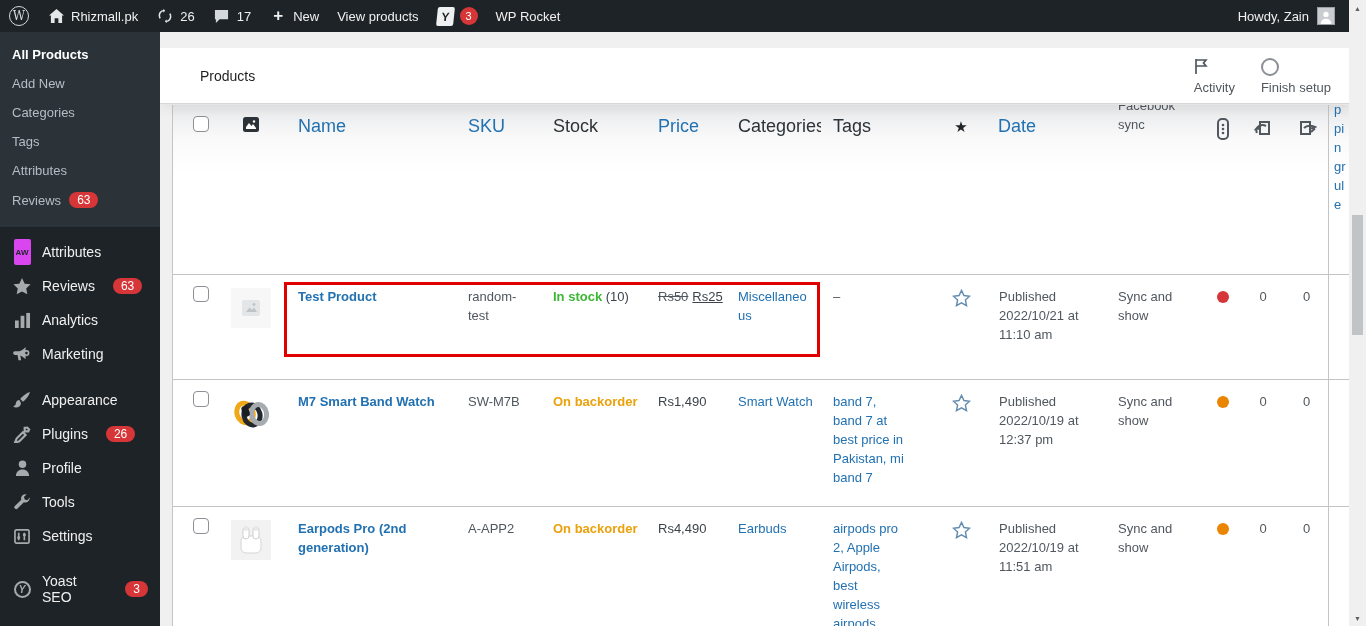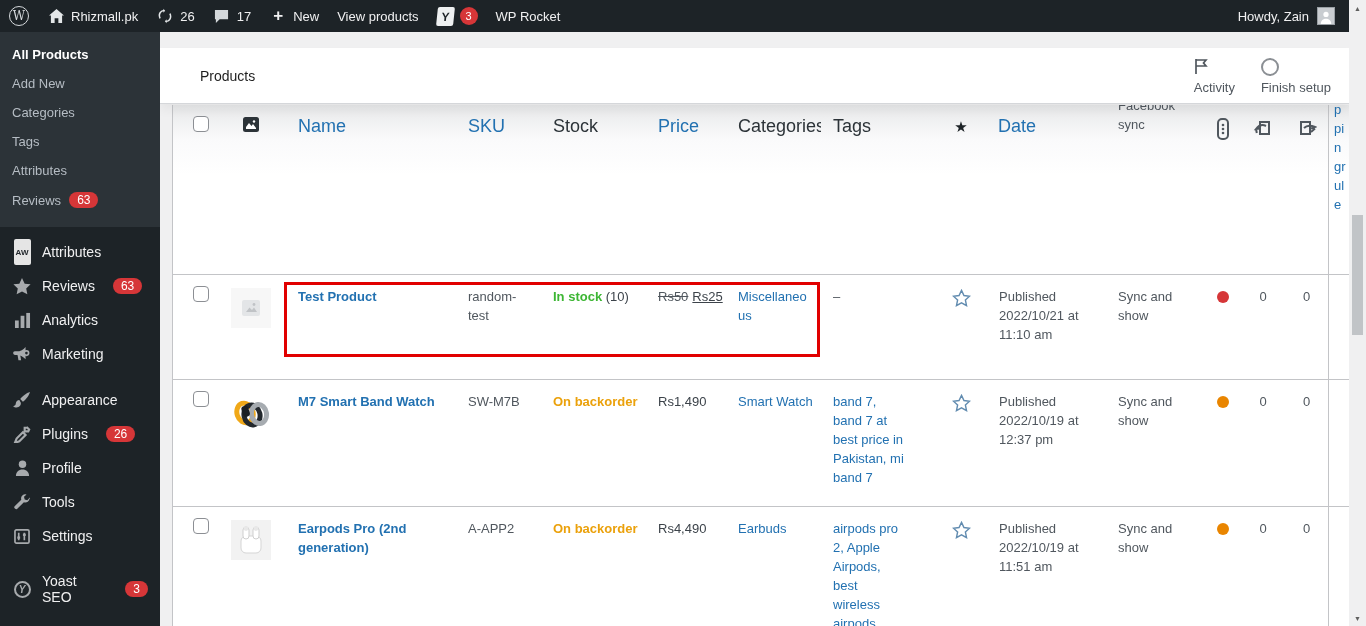--- a/index.html
+++ b/index.html
@@ -26,21 +26,21 @@
   .submenu{background:#2c3338;padding:8px 0 12px}
   .submenu-item{padding:7px 12px;color:#b6bdc4;font-size:13px;cursor:pointer;display:flex;align-items:center}
   .submenu-item.current{color:#fff;font-weight:bold}
   .s-badge{background:#d63638;color:#fff;border-radius:10px;padding:1px 8px;font-size:12px;margin-left:8px;font-weight:normal}
   .menu{padding-top:8px}
   .menu-item{display:flex;align-items:center;gap:10px;padding:8px 12px;color:#f0f0f1;font-size:14px;cursor:pointer}
   .menu-item.dim{color:#a7aaad}
   .menu-item.sep{margin-top:12px}
   .micon{width:20px;height:18px;display:inline-flex;align-items:center;justify-content:center;color:#a7aaad;flex:none}
   .micon svg{display:block}
-  .aw-box{width:17px;height:26px;background:#e5e5e5;color:#23282d;font-size:8px;font-weight:bold;
+  .aw-box{width:17px;height:26px;background:#d946ef;color:#23282d;font-size:8px;font-weight:bold;
     display:flex;align-items:center;justify-content:center;border-radius:2px}
   .yo-circle{width:17px;height:17px;border:2px solid #a7aaad;border-radius:50%;color:#a7aaad;font-size:10px;
     font-weight:bold;display:flex;align-items:center;justify-content:center;font-style:italic}
 
   
   .main{position:absolute;left:160px;top:48px;width:1189px;height:594px;background:#f0f0f1}
   .wc-header{position:absolute;left:0;top:0;width:100%;height:56px;background:#fff;
     border-bottom:1px solid #d5d7da;display:flex;align-items:center;z-index:3;
     box-shadow:0 6px 10px rgba(0,0,0,.05)}
   .wc-title{margin-left:40px;font-size:14px;font-weight:500;color:#1e1e1e}

